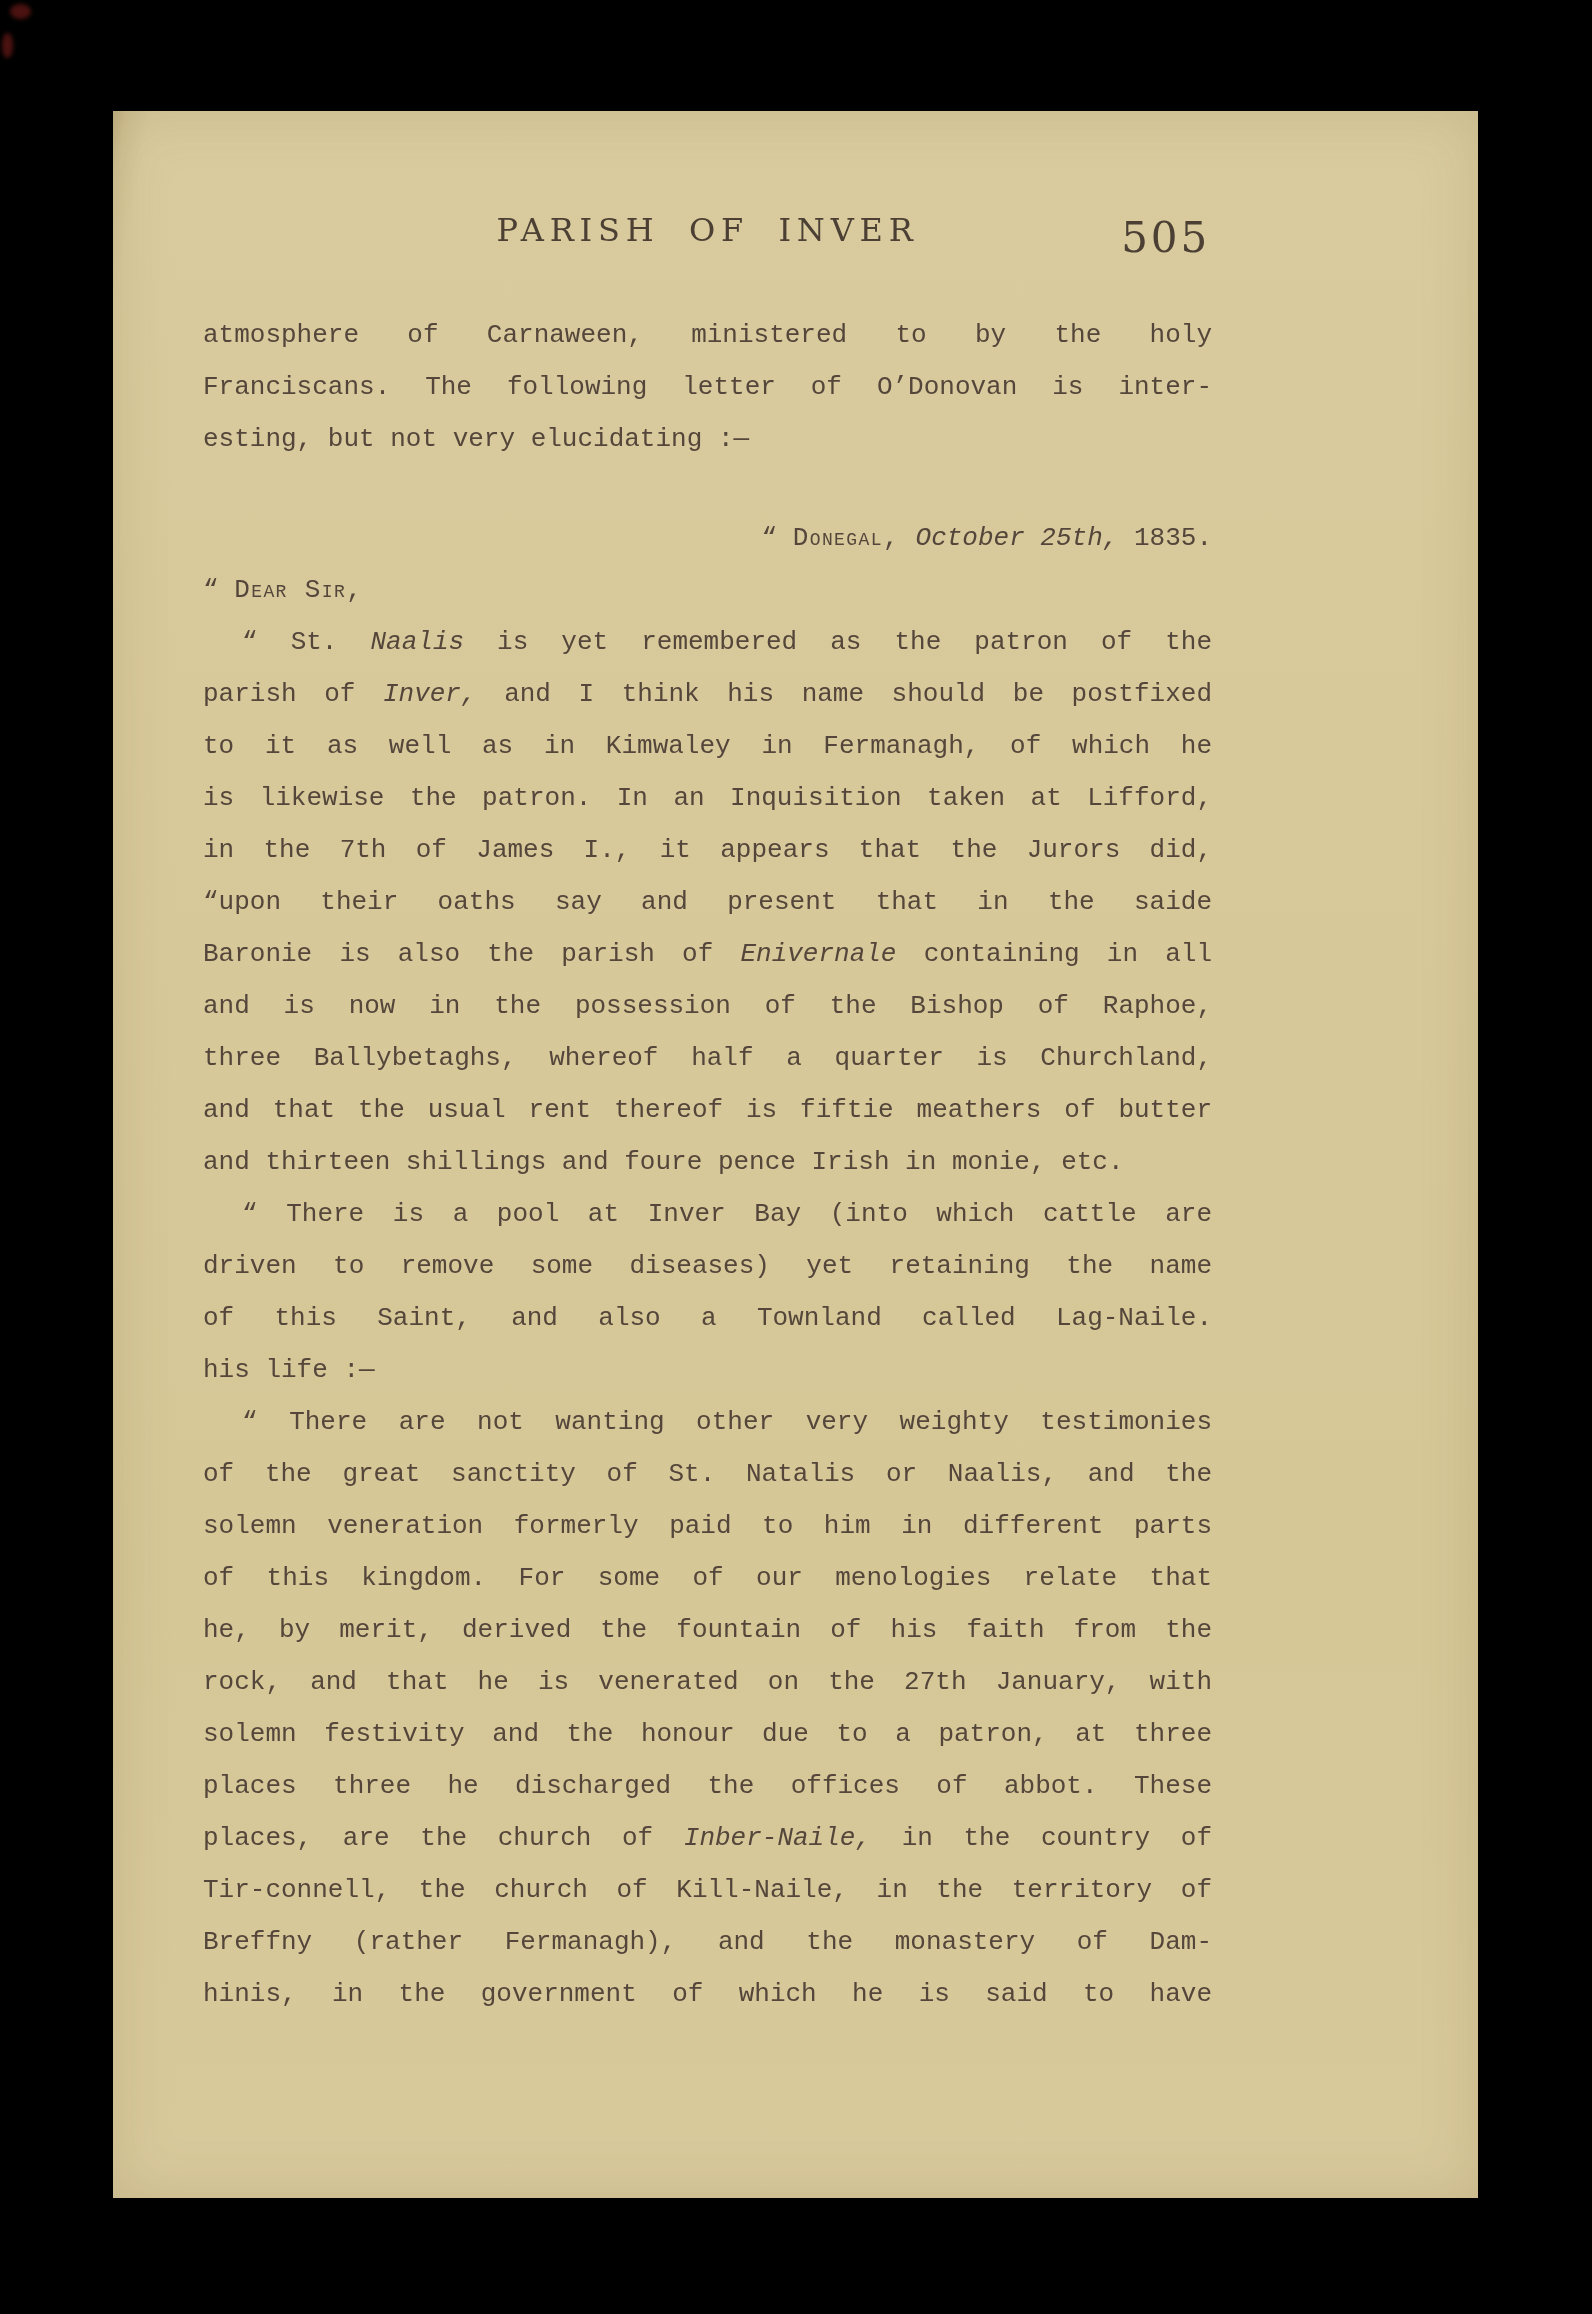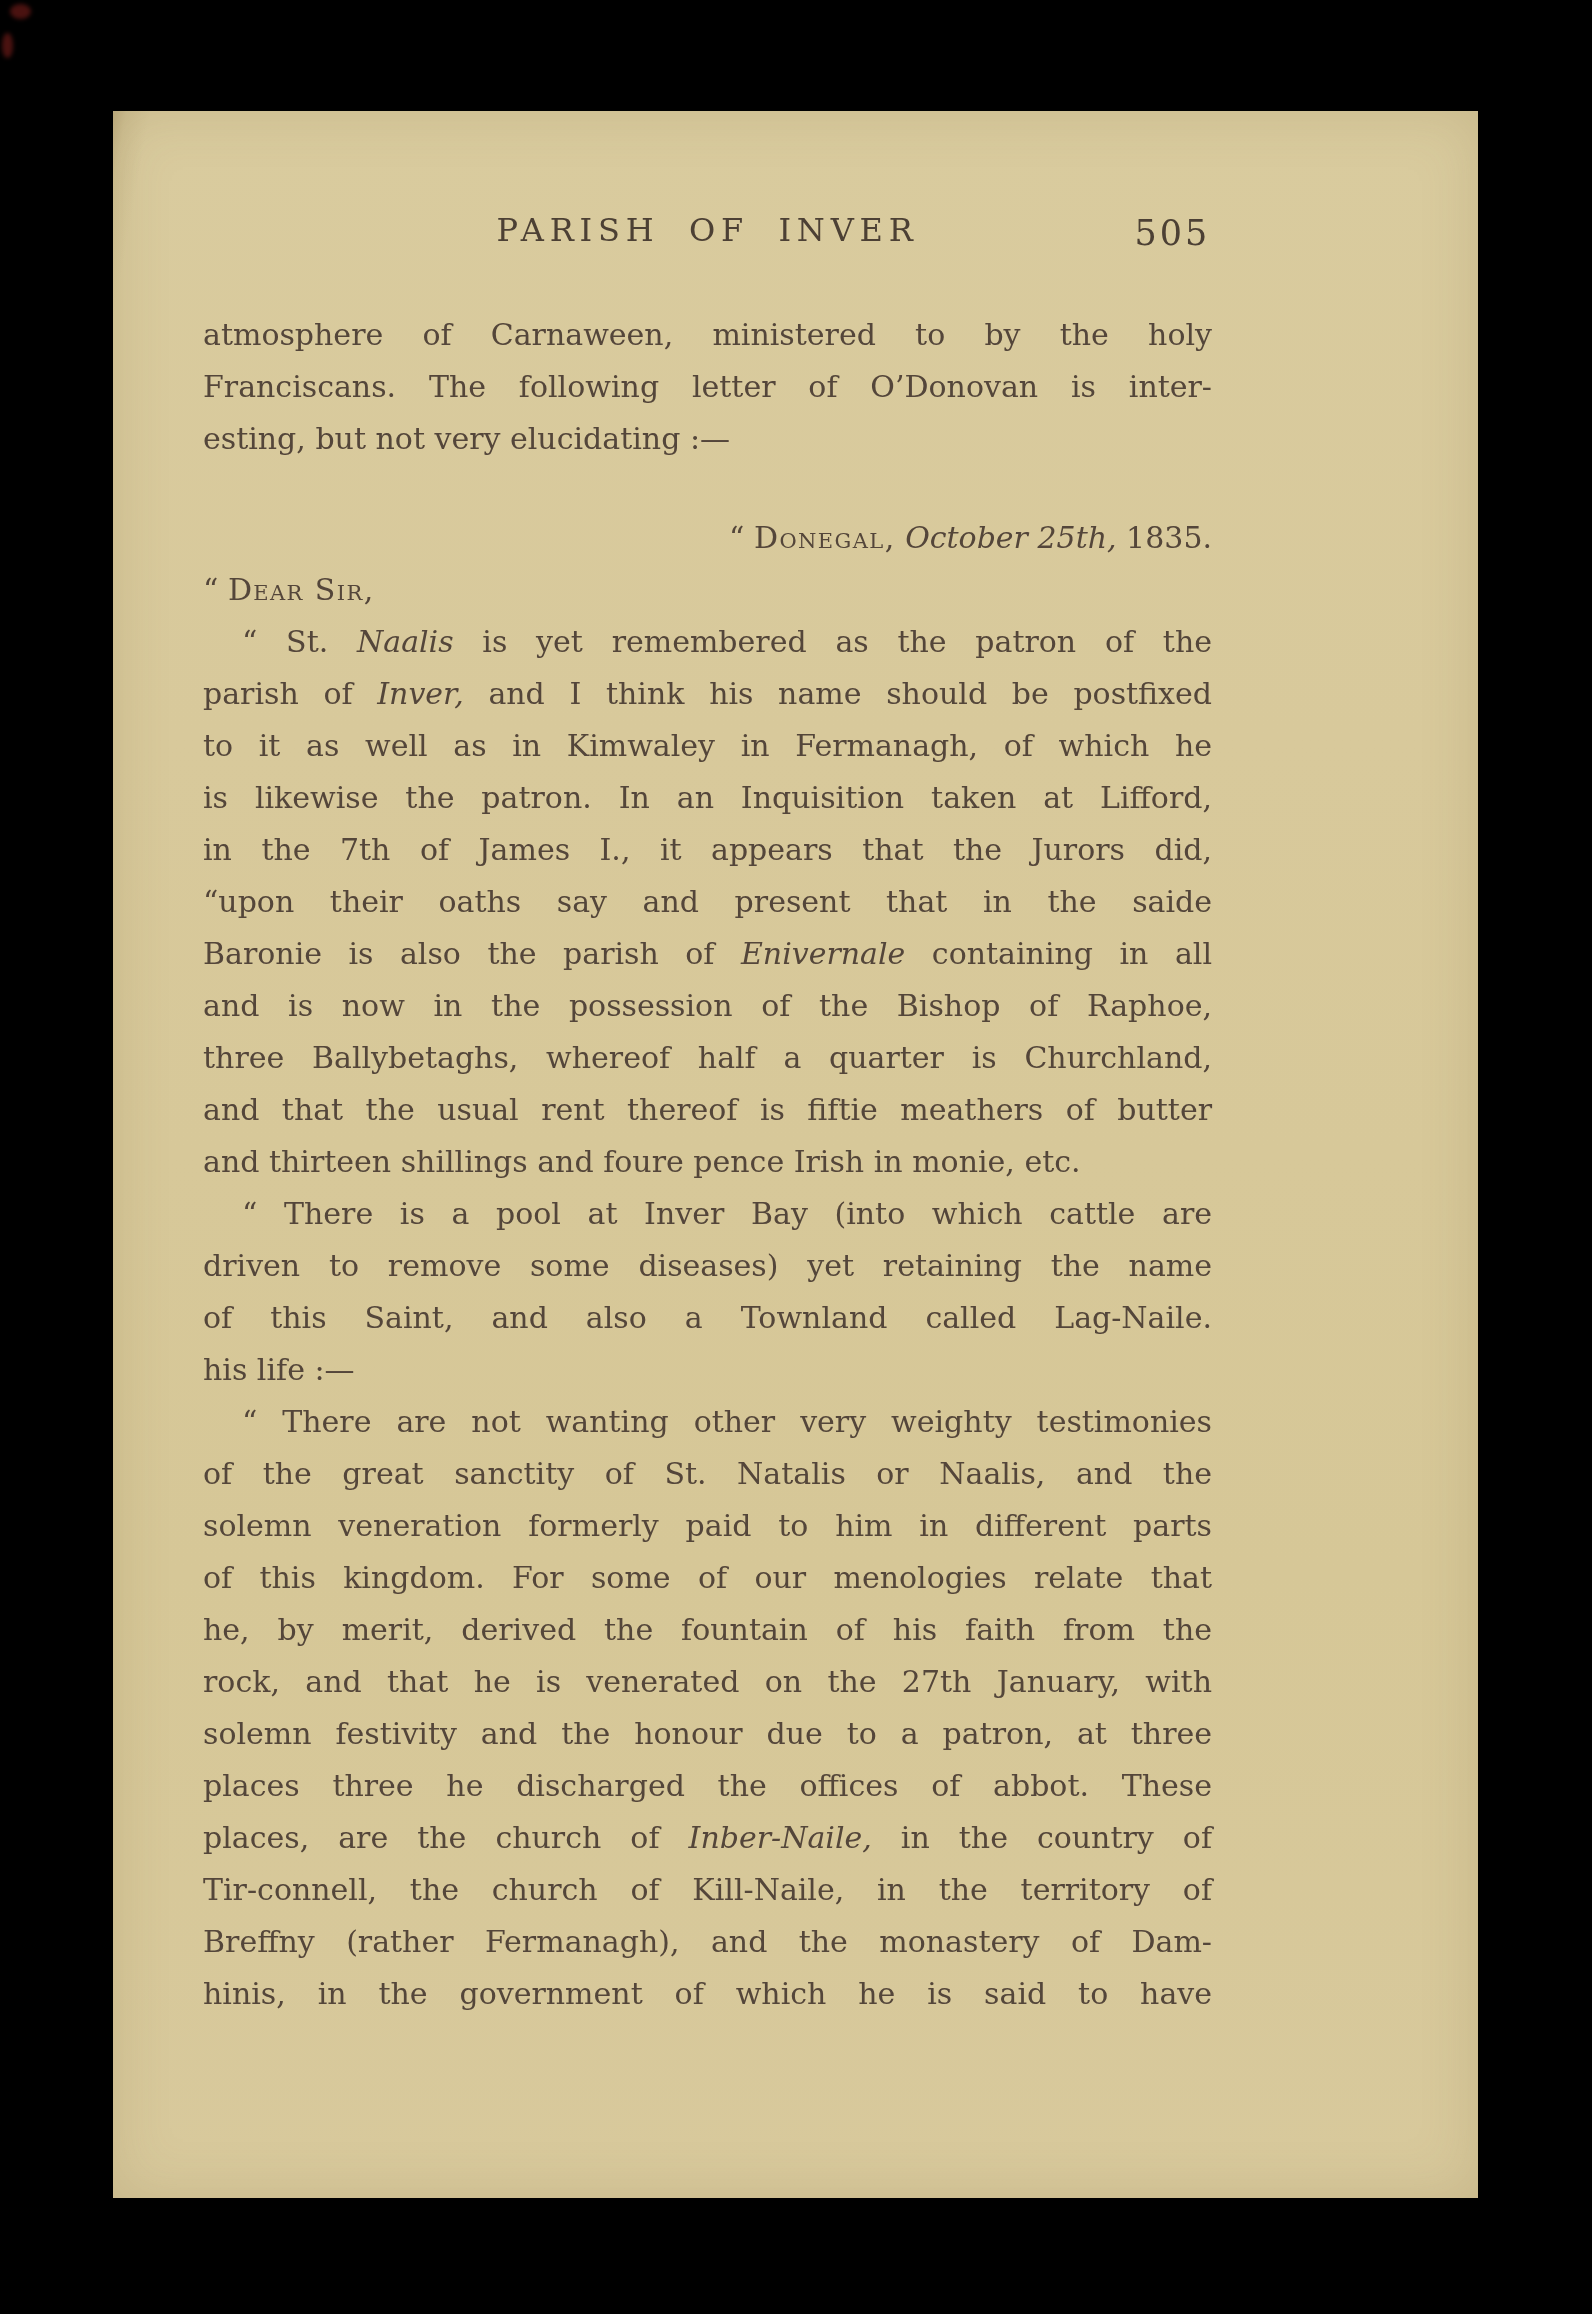--- a/index.html
+++ b/index.html
@@ -50,38 +50,39 @@
     font-size: 32px;
     letter-spacing: 5.8px;
     word-spacing: 13.5px;
     white-space: nowrap;
     color: #4c4034;
   }
   .pagenum {
     position: absolute;
     right: 1.9px;
     top: 1.9px;
-    font-size: 35px;
+    font-size: 42px;
     letter-spacing: 2.9px;
     color: #4c4034;
   }
   .block { margin: 0; }
   .block.intro { margin-top: 56px; }
   .block.dateline { margin-top: 47px; }
   .block.dateline .line {
     text-align: right;
     text-align-last: right;
   }
   .line {
-    font-size: 30px;
+    font-size: 26px;
     line-height: 52px;
     white-space: nowrap;
     text-align: justify;
     text-align-last: justify;
     color: #54463a;
+    font-family: Liberation Mono, monospace;
   }
   .line.nj {
     text-align: center;
     text-align-last: left;
   }
   .line.ind { text-indent: 39px; }
   .i  { font-style: italic; }
   .sc { font-variant: small-caps; letter-spacing: 1.4px; margin-top: 20px; }
 </style>
 </head>

